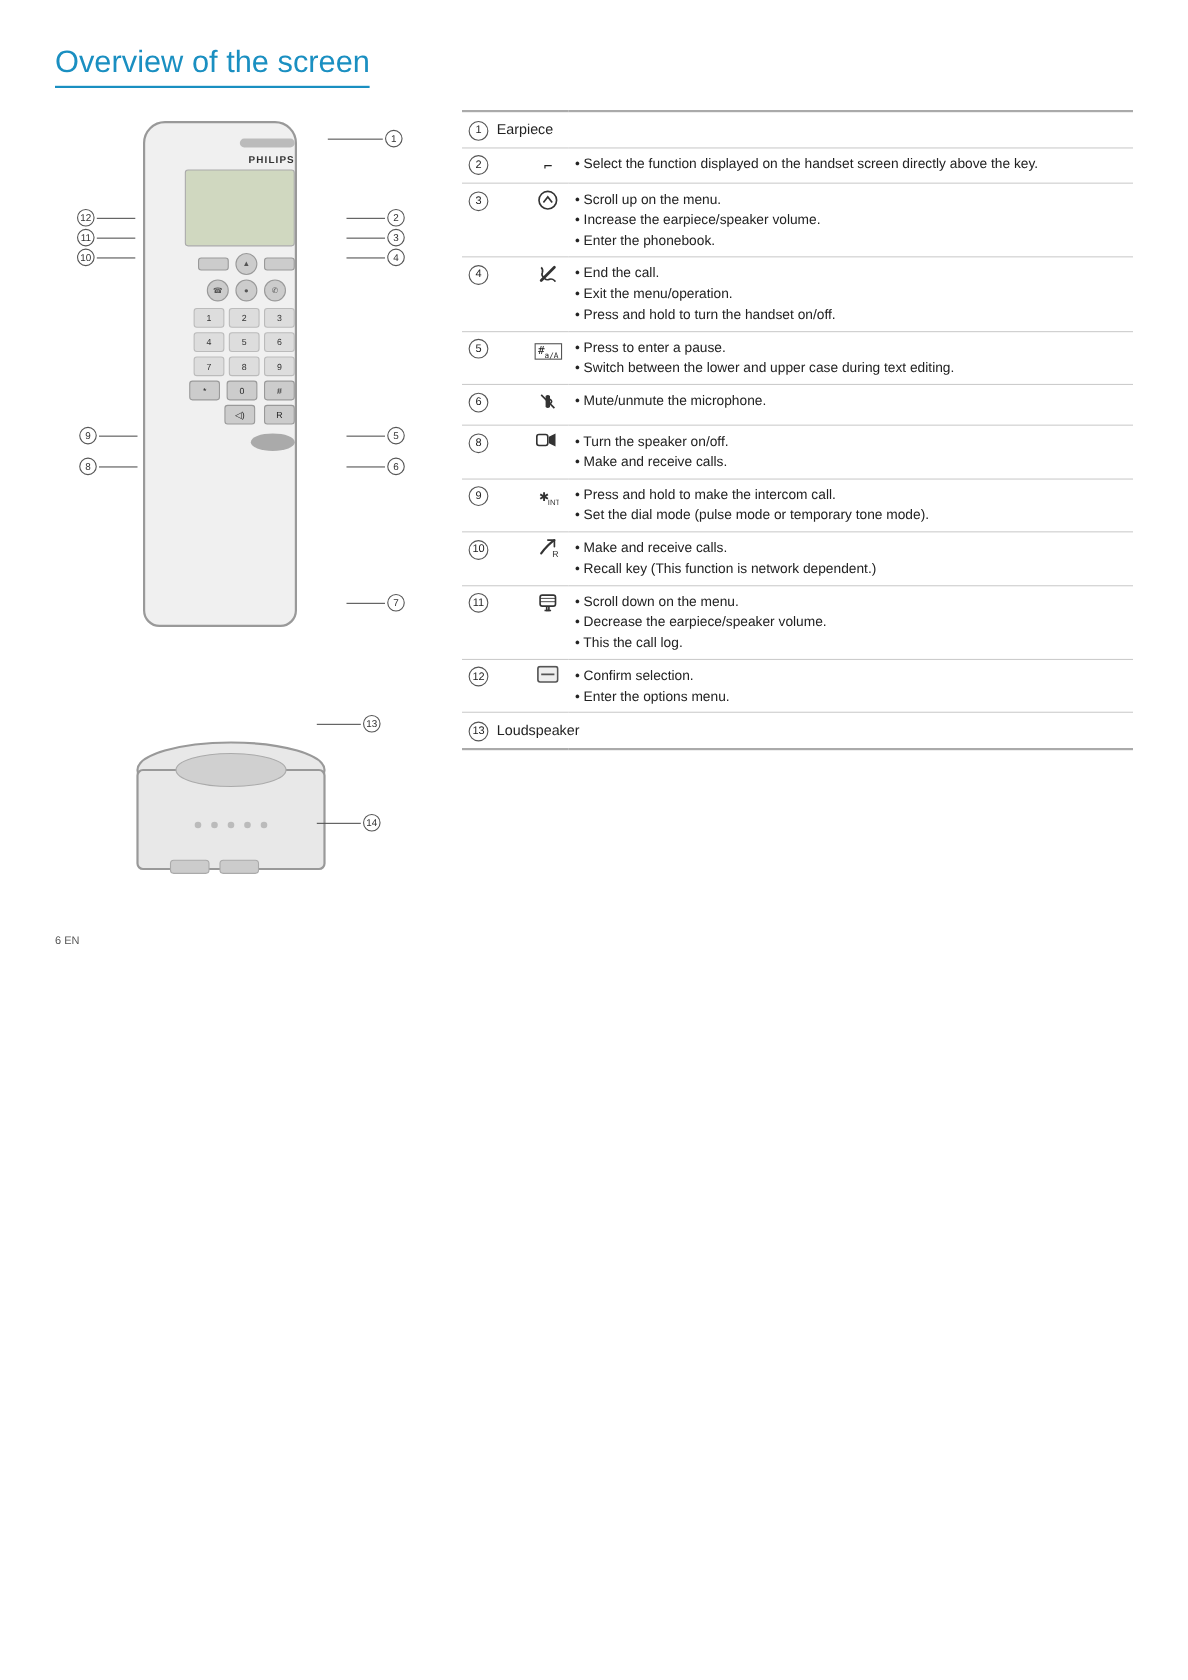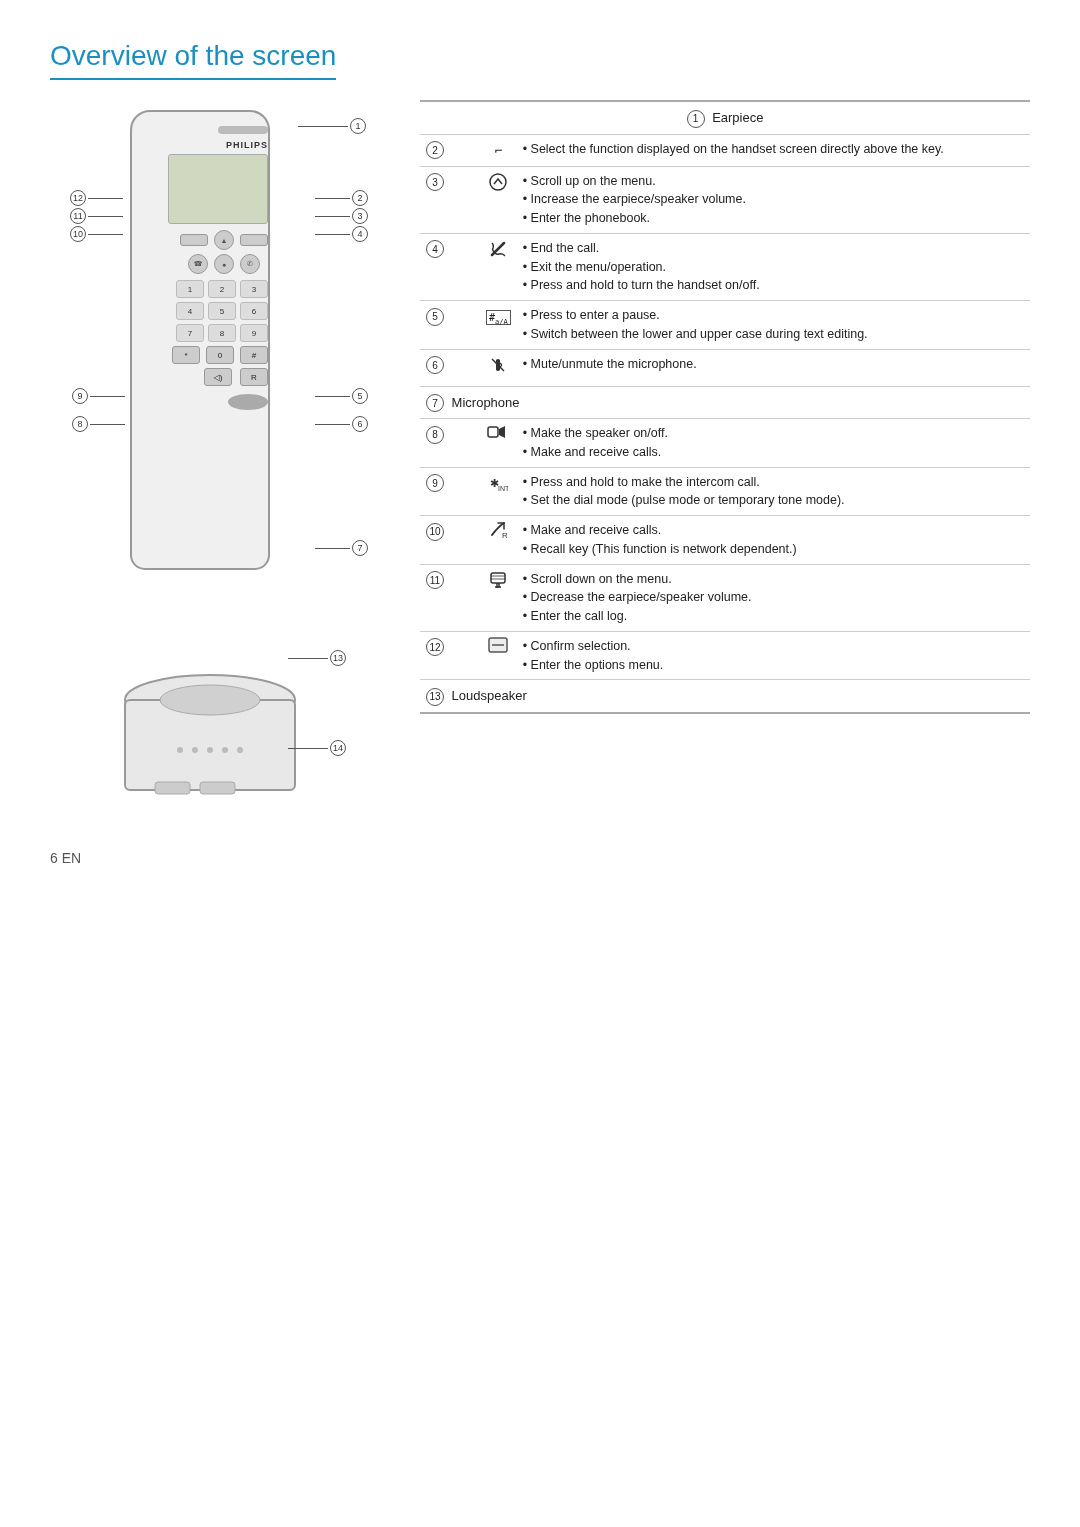--- a/index.html
+++ b/index.html
@@ -223,21 +223,21 @@
       list-style: none;
       padding: 0;
     }
 
     .desc-cell ul li::before {
       content: "• ";
     }
 
     .page-footer {
       margin-top: 30px;
-      font-size: 14px;
+      font-size: 10px;
       color: #555;
     }
   </style>
 </head>
 <body>
 
 
 
 <h1 class="page-title">Overview of the screen</h1>
 
@@ -366,21 +366,21 @@
         <span class="callout-circle">14</span>
       </div>
     </div>
 
   </div>
 
   <div class="right-col">
     <table class="features-table">
       <tbody id="table-body">
       <tr>
-        <td colspan="3" class="plain-row" style="font-size:13px;padding:6px;text-align:center;">
+        <td colspan="3" class="plain-row" style="font-size:13px;padding:6px;">
           <span class="num-circle">1</span>
           Earpiece
         </td>
       </tr>
           <tr>
         <td class="num-cell">
           <span class="num-circle">2</span>
         </td>
         <td class="icon-cell"><span style="font-size:13px;font-family:monospace;">⌐</span></td>
         <td class="desc-cell">
@@ -442,36 +442,30 @@
                 <path d="M12 8 Q15 10 12 12" fill="none" stroke="#333" stroke-width="1.5"></path>
                 <line x1="4" y1="4" x2="16" y2="16" stroke="#333" stroke-width="1.5"></line>
               </svg></td>
         <td class="desc-cell">
           <ul>
                 <li>Mute/unmute the microphone.</li>
               </ul>
         </td>
       </tr>
           <tr>
-        <td colspan="3" class="plain-row" style="font-size:13px;padding:6px;">
-          <span class="num-circle">7</span>
-          Microphone
-        </td>
-      </tr>
-          <tr>
         <td class="num-cell">
           <span class="num-circle">8</span>
         </td>
         <td class="icon-cell"><svg width="22" height="16" viewBox="0 0 22 16">
                 <rect x="1" y="3" width="10" height="10" rx="2" fill="none" stroke="#333" stroke-width="1.5"></rect>
                 <path d="M12 5 L18 2 L18 14 L12 11 Z" fill="#333"></path>
               </svg></td>
         <td class="desc-cell">
           <ul>
-                <li>Make the speaker on/off.</li>
+                <li>Turn the speaker on/off.</li>
                 <li>Make and receive calls.</li>
               </ul>
         </td>
       </tr>
           <tr>
         <td class="num-cell">
           <span class="num-circle">9</span>
         </td>
         <td class="icon-cell"><svg width="20" height="20" viewBox="0 0 20 20">
                 <text x="2" y="14" font-size="11" fill="#333">✱</text>
@@ -508,21 +502,21 @@
                 <rect x="3" y="3" width="14" height="10" rx="2" fill="none" stroke="#333" stroke-width="1.5"></rect>
                 <line x1="3" y1="6" x2="17" y2="6" stroke="#333" stroke-width="0.8"></line>
                 <line x1="3" y1="9" x2="17" y2="9" stroke="#333" stroke-width="0.8"></line>
                 <path d="M9 13 L9 17 L11 17 L11 13" fill="none" stroke="#333" stroke-width="1.5"></path>
                 <path d="M7 17 L13 17" stroke="#333" stroke-width="1.5"></path>
               </svg></td>
         <td class="desc-cell">
           <ul>
                 <li>Scroll down on the menu.</li>
                 <li>Decrease the earpiece/speaker volume.</li>
-                <li>Enter the call log.</li>
+                <li>This the call log.</li>
               </ul>
         </td>
       </tr>
           <tr>
         <td class="num-cell">
           <span class="num-circle">12</span>
         </td>
         <td class="icon-cell"><svg width="20" height="16" viewBox="0 0 20 16">
                 <rect x="1" y="1" width="18" height="14" rx="2" fill="#eee" stroke="#555" stroke-width="1.5"></rect>
                 <line x1="4" y1="8" x2="16" y2="8" stroke="#555" stroke-width="1.5"></line>

